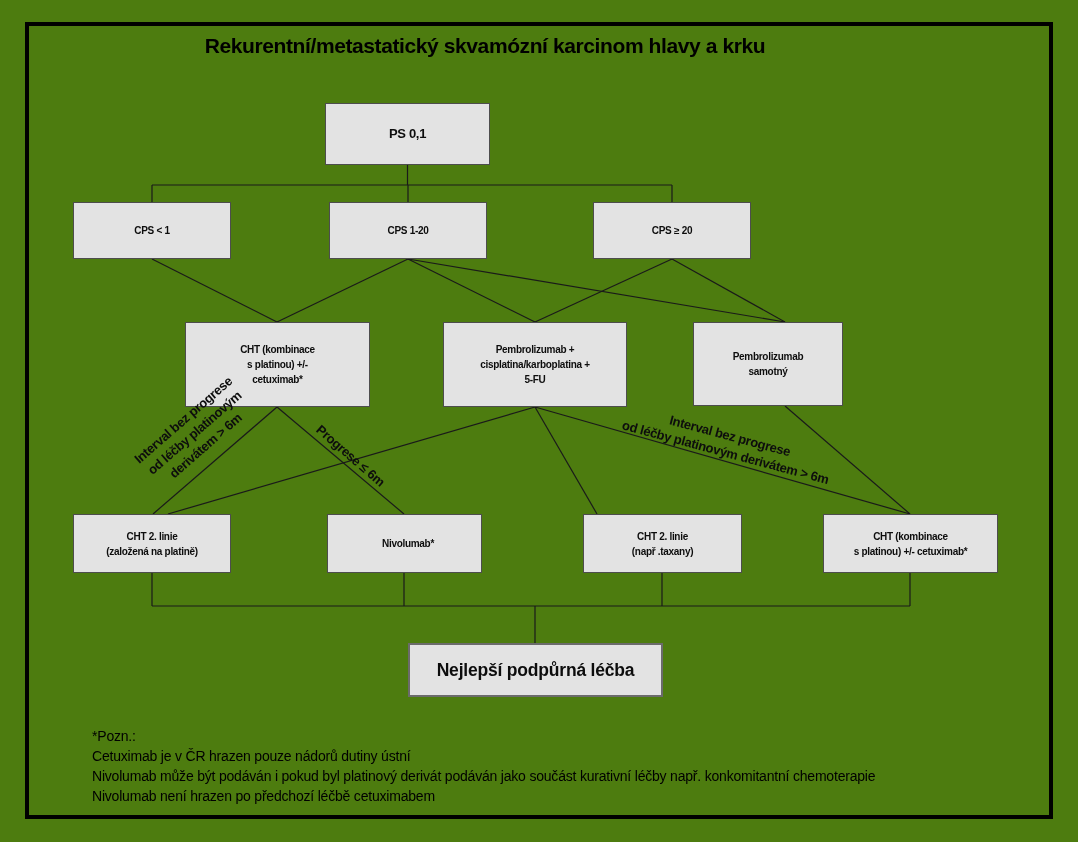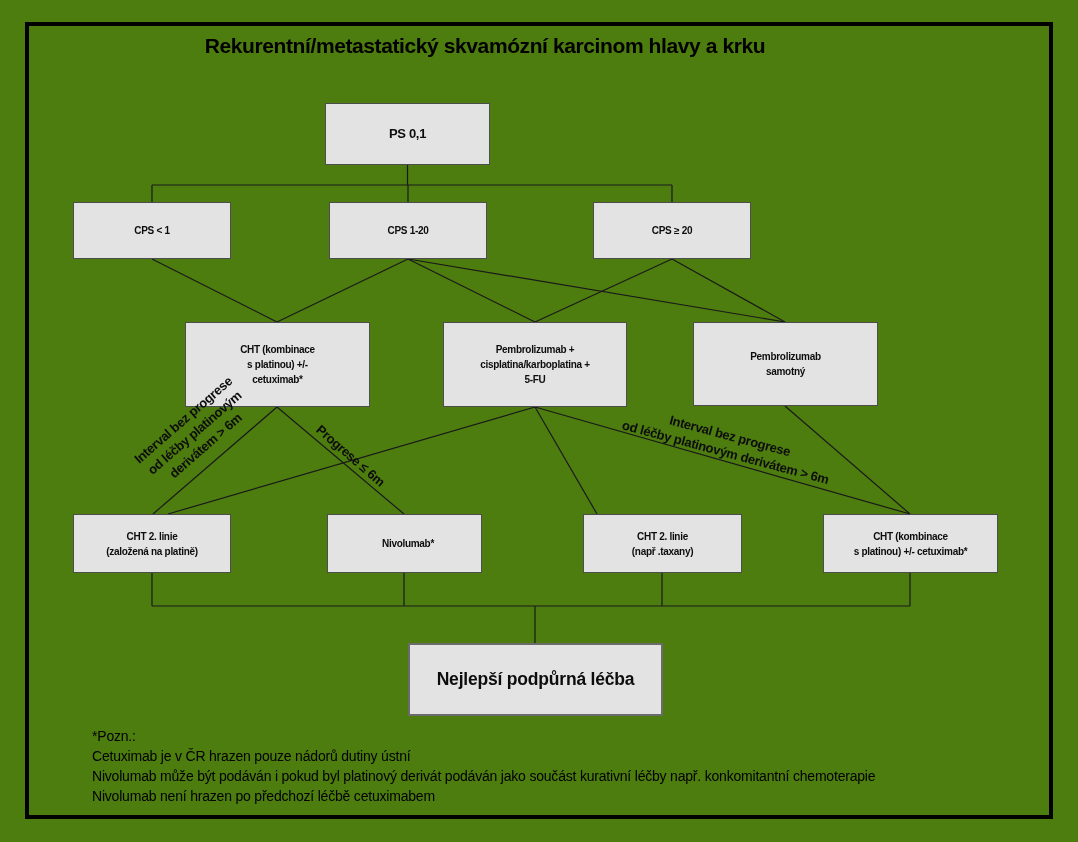--- a/index.html
+++ b/index.html
@@ -96,21 +96,21 @@
   <div class="node" style="left:185px;top:322px;width:185px;height:85px;">
     <span>CHT (kombinace
 s platinou) +/-
 cetuximab*</span>
   </div>
   <div class="node" style="left:443px;top:322px;width:184px;height:85px;justify-content:center;">
     <span>Pembrolizumab +
 cisplatina/karboplatina +
 5-FU</span>
   </div>
-  <div class="node" style="left:693px;top:322px;width:185px;height:84px;">
+  <div class="node" style="left:693px;top:322px;width:150px;height:84px;">
     <span>Pembrolizumab
 samotný</span>
   </div>
 
   <div class="edge-label l1">Interval bez progrese
 od léčby platinovým
 derivátem &gt; 6m</div>
   <div class="edge-label l2">Progrese ≤ 6m</div>
   <div class="edge-label l3">Interval bez progrese
 od léčby platinovým derivátem &gt; 6m</div>
@@ -124,21 +124,21 @@
   </div>
   <div class="node" style="left:583px;top:514px;width:159px;height:59px;">
     <span>CHT 2. linie
 (např .taxany)</span>
   </div>
   <div class="node" style="left:823px;top:514px;width:175px;height:59px;">
     <span>CHT (kombinace
 s platinou) +/- cetuximab*</span>
   </div>
 
-  <div class="node best" style="left:408px;top:643px;width:255px;height:73px;">
+  <div class="node best" style="left:408px;top:643px;width:255px;height:54px;">
     <span>Nejlepší podpůrná léčba</span>
   </div>
 
   <div class="footnotes">
     <div>*Pozn.:</div>
     <div>Cetuximab je v ČR hrazen pouze nádorů dutiny ústní</div>
     <div>Nivolumab může být podáván i pokud byl platinový derivát podáván jako součást kurativní léčby např. konkomitantní chemoterapie</div>
     <div>Nivolumab není hrazen po předchozí léčbě cetuximabem</div>
   </div>
 

